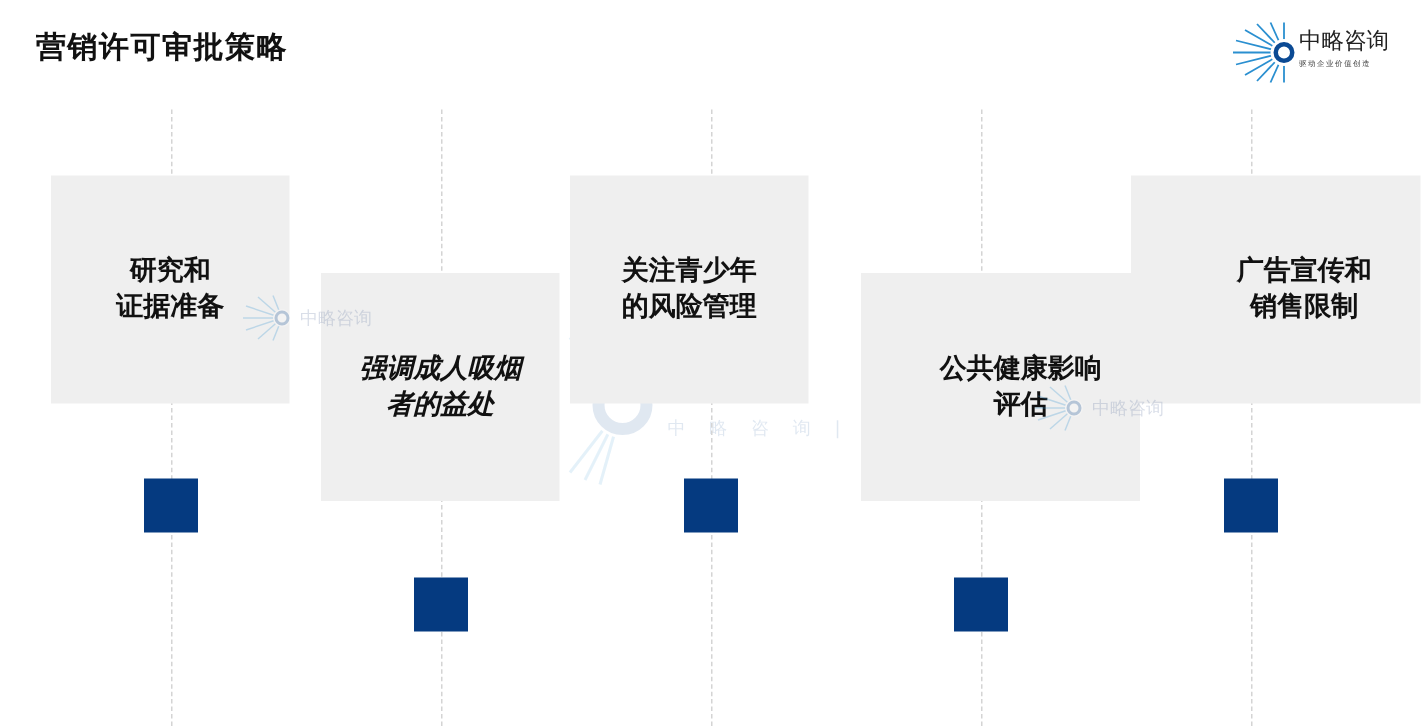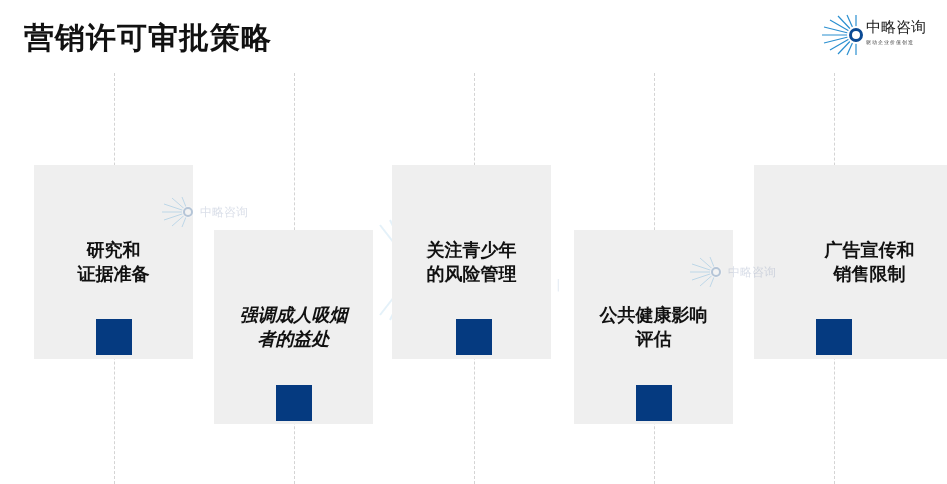--- a/index.html
+++ b/index.html
@@ -1,22 +1,22 @@
 <!DOCTYPE html>
 <html><head>
 <meta charset="utf-8">
 <style>
   html,body{margin:0;padding:0;}
   body{width:947px;height:484px;position:relative;overflow:hidden;background:#ffffff;font-family:"DejaVu Sans","Liberation Sans",sans-serif;}
-  .title{position:absolute;left:24px;top:18px;font-size:30px;font-weight:bold;color:#111;letter-spacing:1px;}
+  .title{position:absolute;left:24px;top:18px;font-size:20px;font-weight:bold;color:#111;letter-spacing:1px;}
   .logo{position:absolute;left:818px;top:14px;width:120px;height:42px;}
   .logo-text{position:absolute;left:48px;top:4px;font-size:15px;color:#222;}
   .logo-sub{position:absolute;left:48px;top:25px;font-size:5px;color:#444;letter-spacing:1px;}
   .vline{position:absolute;top:73px;bottom:0;width:0;border-left:1.5px dashed #d4d4d4;}
-  .card{position:absolute;width:159px;height:194px;background:#efefef;display:flex;align-items:center;justify-content:center;text-align:center;margin-top:48px;}
+  .card{position:absolute;width:159px;height:152px;background:#efefef;display:flex;align-items:center;justify-content:center;text-align:center;}
   .card span{font-size:18px;font-weight:bold;color:#111;line-height:24px;white-space:pre-line;}
   .sq{position:absolute;width:36px;height:36px;background:#053a80;}
   .wm{position:absolute;opacity:0.25;}
   .wm-text{position:absolute;font-size:12px;color:#6b7fa6;white-space:nowrap;}
   .bigwm{position:absolute;left:375px;top:215px;width:250px;height:110px;opacity:0.12;}
 </style>
 </head>
 <body>
 
 <div class="title">营销许可审批策略</div>
@@ -66,25 +66,25 @@
 <div class="vline" style="left:834px;"></div>
 
 <div class="card" style="left:34px;top:117px;">
   <span>研究和
 证据准备</span>
 </div>
 <div class="card" style="left:214px;top:182px;font-style:italic;">
   <span>强调成人吸烟
 者的益处</span>
 </div>
-<div class="card" style="left:392px;top:117px;">
+<div class="card" style="left:380px;top:117px;">
   <span>关注青少年
 的风险管理</span>
 </div>
-<div class="card" style="left:574px;top:182px;">
+<div class="card" style="left:574px;top:182px;padding-left:27px;">
   <span>公共健康影响
 评估</span>
 </div>
 <div class="card" style="left:754px;top:117px;padding-left:36px;">
   <span>广告宣传和
 销售限制</span>
 </div>
 
 <div class="wm" style="left:160px;top:196px;">
   <svg width="36" height="32" viewBox="0 0 36 32">

